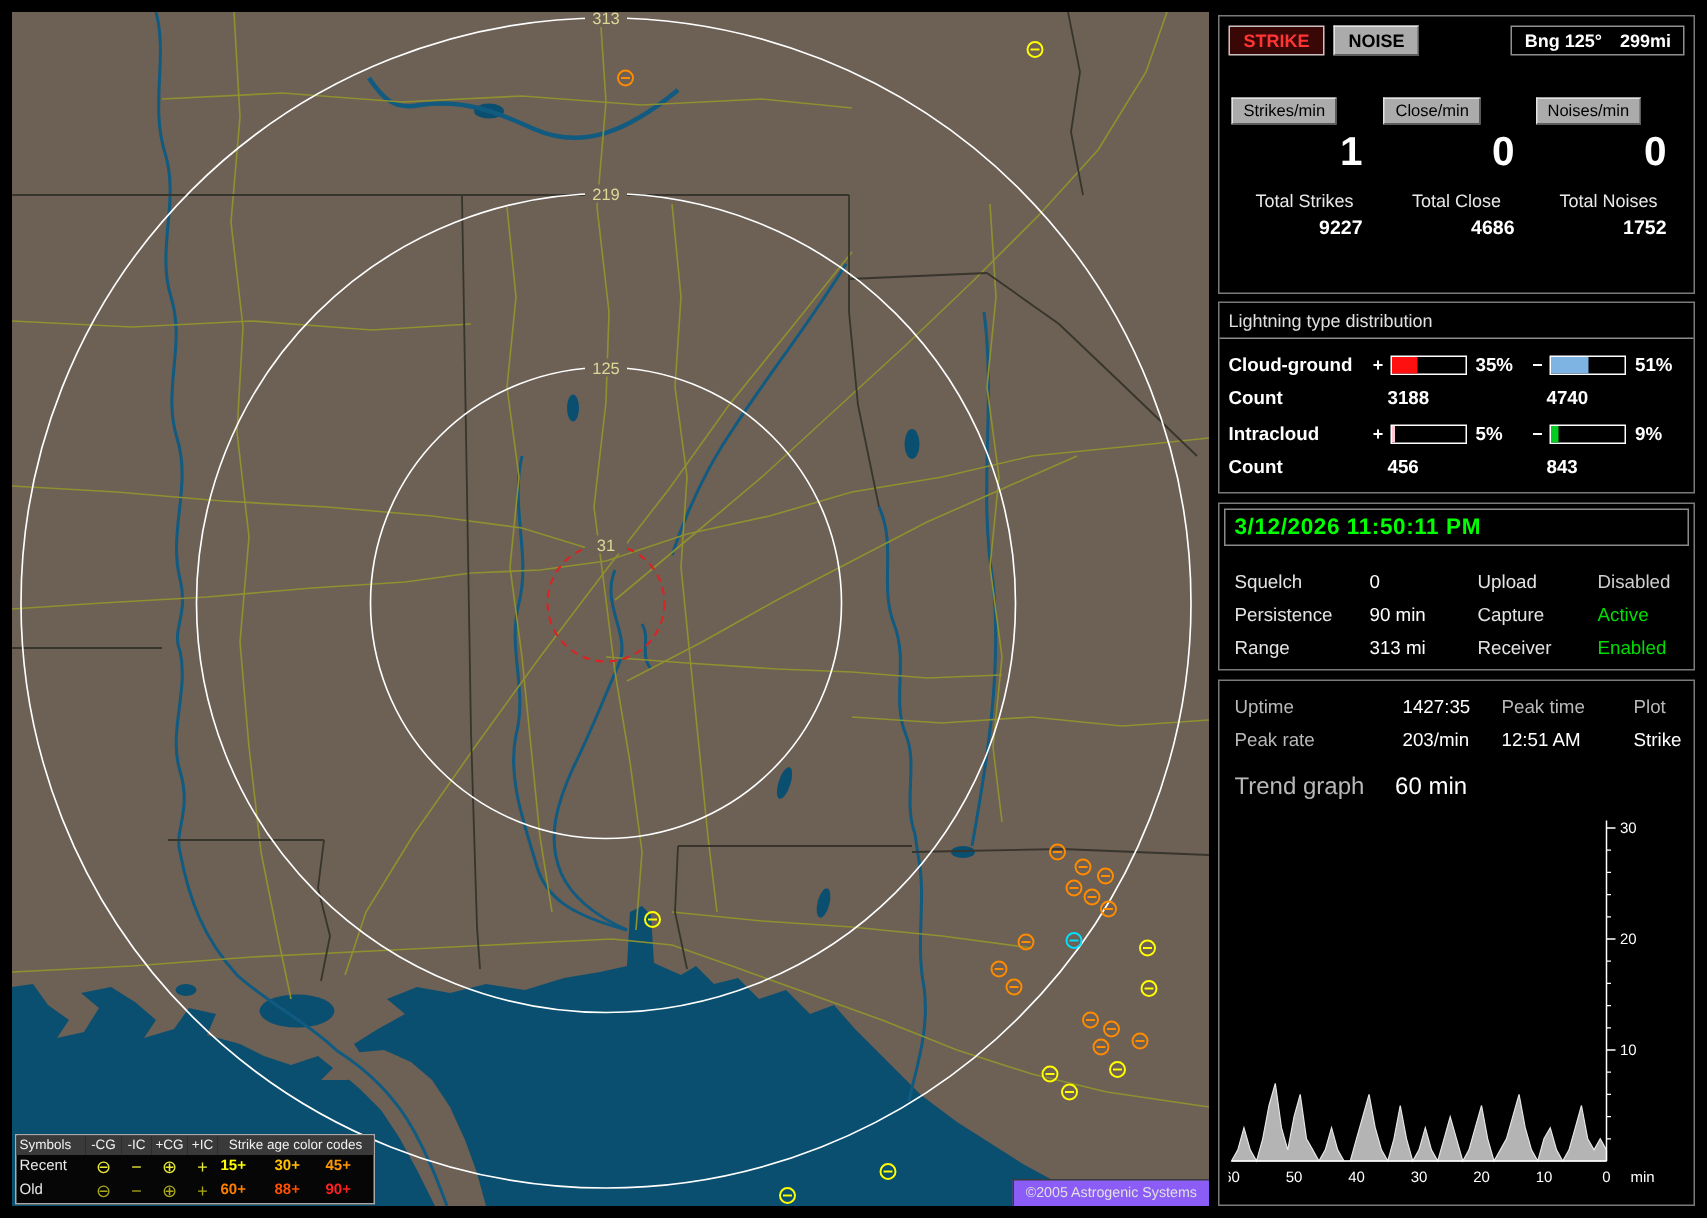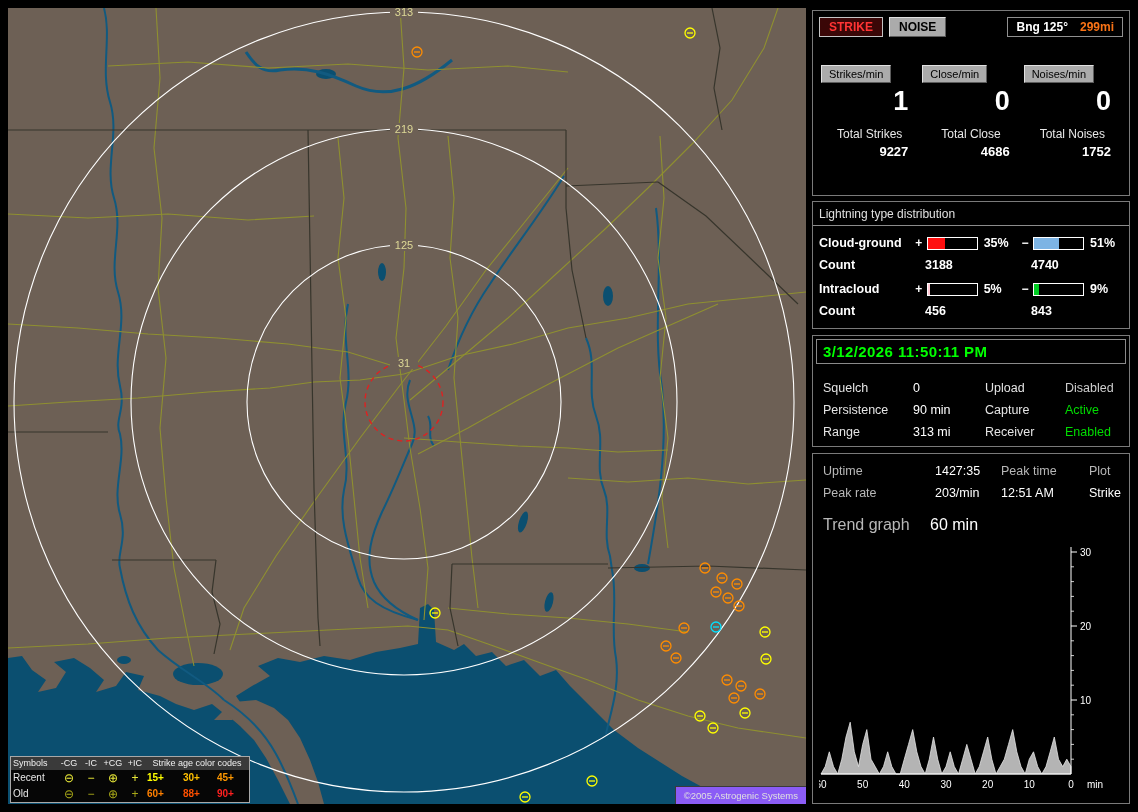--- a/index.html
+++ b/index.html
@@ -32,21 +32,21 @@
   #box1{left:812px;top:10px;width:318px;height:186px;}
   #box2{left:812px;top:201px;width:318px;height:128px;}
   #box3{left:812px;top:335px;width:318px;height:112px;}
   #box4{left:812px;top:453px;width:318px;height:351px;}
 
   .toprow{display:flex;align-items:center;gap:6px;padding:6px 6px 0 6px;}
   .btn{font-family:"Liberation Sans",sans-serif;font-weight:bold;font-size:12px;padding:2px 9px;cursor:pointer;}
   .btn.strike{background:#3a0707;color:#ff3434;border:1px solid #c4c4c4;}
   .btn.noise{background:#ababab;color:#000;border:1px solid;border-color:#e2e2e2 #5c5c5c #5c5c5c #e2e2e2;}
   .bearing{margin-left:auto;border:1px solid #909090;background:#000;padding:2px 8px;font-weight:bold;white-space:nowrap;}
-  .bearing .bval{color:#f97316;margin-left:12px;text-align:center;}
+  .bearing .bval{color:#ffffff;margin-left:12px;text-align:center;}
 
   #counter-cols{display:flex;padding:0 6px;}
   .ccol{flex:1;min-width:0;}
   .chip{display:inline-block;background:#ababab;color:#000;font-family:"Liberation Sans",sans-serif;
     font-size:11px;padding:2px 7px;border:1px solid;border-color:#e2e2e2 #5c5c5c #5c5c5c #e2e2e2;
     margin:28px 0 0 2px;cursor:pointer;white-space:nowrap;}
   .bignum{font-size:27px;font-weight:bold;line-height:1.05;text-align:right;padding-right:12px;margin-top:4px;}
   .tlabel{margin-top:12px;color:#e8e8e8;text-align:center;font-size:12px;white-space:nowrap;}
   .tval{font-weight:bold;text-align:right;padding-right:12px;margin-top:3px;font-size:13px;}
 

